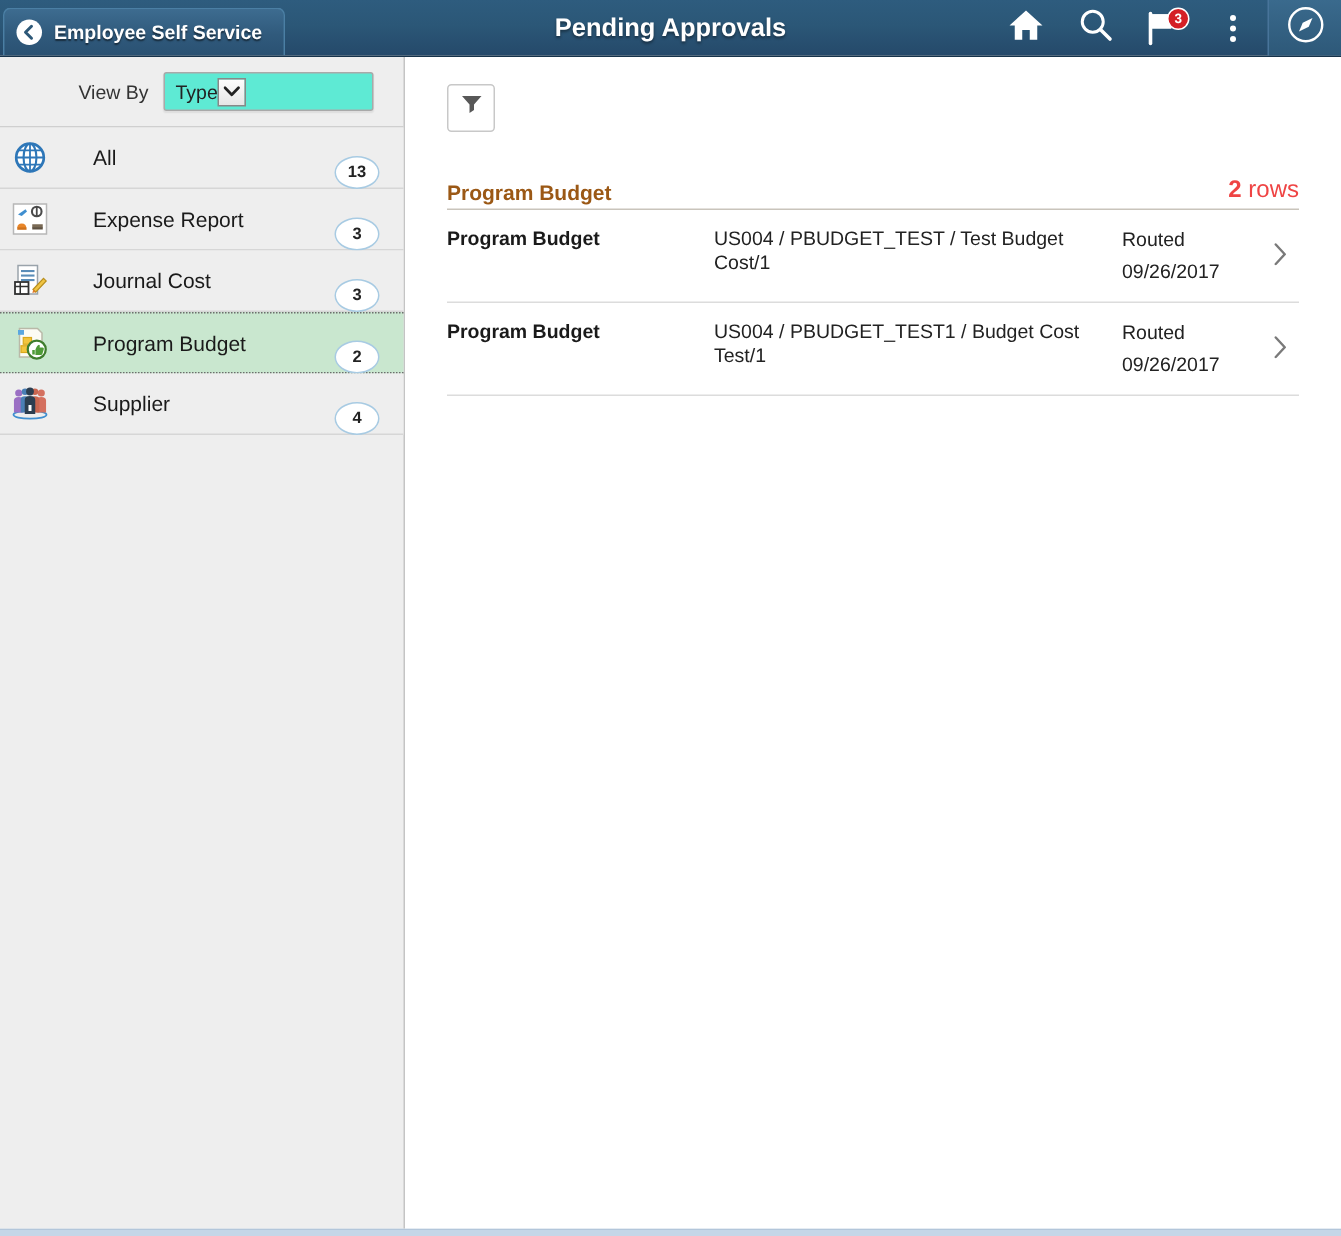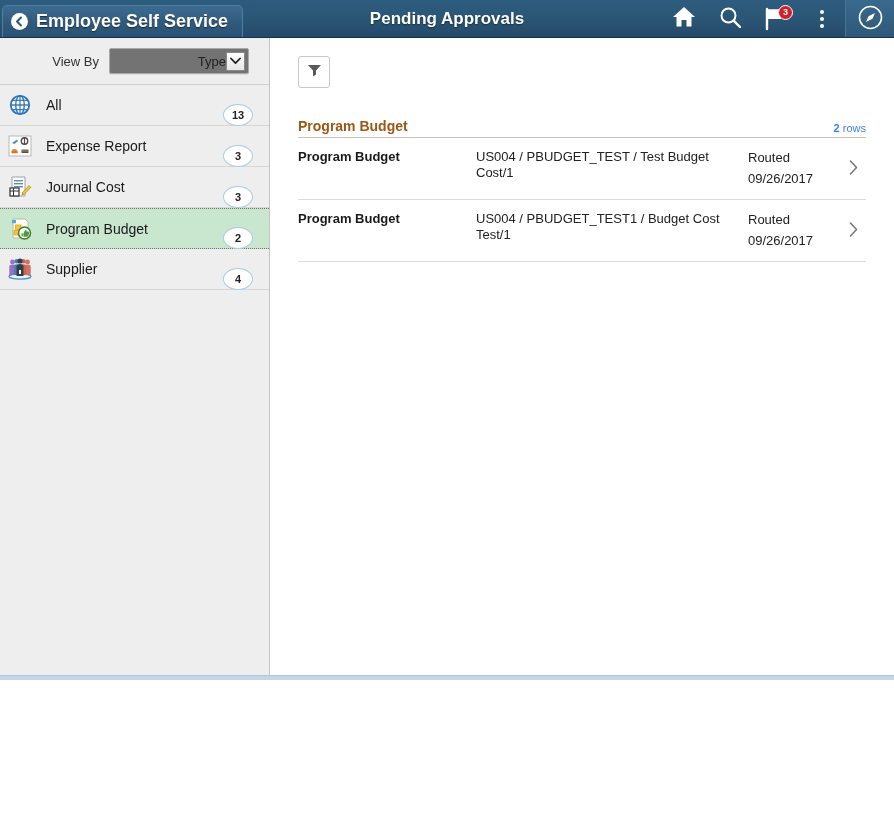--- a/index.html
+++ b/index.html
@@ -32,21 +32,21 @@
     cursor:pointer;
   }
   .back-chevron {
     width:17px; height:17px; border-radius:50%;
     background:#ffffff;
     display:flex; align-items:center; justify-content:center;
     flex:0 0 auto;
   }
   .back-chevron svg { display:block; }
   .back-label {
-    color:#ffffff; font-size:18px; font-weight:bold;
+    color:#ffffff; font-size:13px; font-weight:bold;
     white-space:nowrap;
     text-shadow:0 1px 1px rgba(0,0,0,.5);
   }
   .header-title {
     position:absolute; left:0; right:0; top:0;
     height:38px; line-height:38px;
     text-align:center;
     color:#ffffff; font-size:17px; font-weight:bold;
     text-shadow:0 1px 2px rgba(0,0,0,.45);
     pointer-events:none;
@@ -72,42 +72,42 @@
     min-width:15px; height:15px; padding:0 3px;
     background:#d41f26; border:1px solid #ffffff;
     border-radius:50%;
     color:#fff; font-size:9px; font-weight:bold;
     line-height:13px; text-align:center;
   }
   .dots { display:flex; flex-direction:column; gap:3px; align-items:center; }
   .dots i { width:4px; height:4px; border-radius:50%; background:#ffffff; display:block; }
 
   
-  .body-wrap { display:flex; height:637px; }
+  .body-wrap { display:flex; height:781px; }
 
   
   .sidebar {
     width:270px; flex:0 0 270px;
     background:#eeeeee;
     border-right:1px solid #c4c4c4;
     display:flex; flex-direction:column;
   }
   .viewby-row {
     height:47px; flex:0 0 47px;
     display:flex; align-items:center; justify-content:flex-end;
     padding-right:20px; gap:10px;
     border-bottom:1px solid #cfcfcf;
   }
   .viewby-label { font-size:13px; color:#333333; font-weight:normal; }
   .viewby-select {
     width:140px; height:26px;
-    background:#737373;
+    background:#5eead4;
     border:1px solid #a9a9a9;
     border-radius:2px;
-    display:flex; align-items:center; justify-content:flex-end;
+    display:flex; align-items:center; justify-content:flex-start;
     padding:0 3px 0 7px;
     cursor:pointer;
     box-shadow:0 1px 1px rgba(0,0,0,.07);
   }
   .viewby-value { font-size:13px; color:#222; }
   .sel-arrow {
     width:19px; height:19px;
     border:1px solid #888;
     background:linear-gradient(to bottom,#fdfdfd,#e6e6e6);
     display:flex; align-items:center; justify-content:center;
@@ -115,20 +115,21 @@
   }
 
   .nav-list { display:flex; flex-direction:column; }
   .nav-item {
     height:41px;
     display:flex; align-items:center;
     padding:0 16px 0 6px;
     border-bottom:1px solid #d6d6d6;
     background:#eeeeee;
     cursor:pointer;
+    gap:16px;
   }
   .nav-item.selected {
     background:#c9e7cf;
     border:1px dotted #6d6d6d;
     border-left:none; border-right:none;
   }
   .nav-icon {
     width:28px; height:28px; flex:0 0 28px;
     display:flex; align-items:center; justify-content:center;
     margin-right:12px;
@@ -158,21 +159,21 @@
     display:flex; align-items:center; justify-content:center;
     cursor:pointer;
   }
   .grid-head {
     margin-top:30px;
     display:flex; align-items:flex-end; justify-content:space-between;
     border-bottom:1px solid #c9c4bb;
     padding-bottom:3px;
   }
   .grid-title { font-size:14px; font-weight:bold; color:#9b5815; }
-  .grid-rows { font-size:11px; color:#3b82f6; }
+  .grid-rows { font-size:16px; color:#ef4444; }
   .grid-rows b { font-weight:bold; }
 
   .row {
     display:flex; align-items:flex-start;
     border-bottom:1px solid #dcdcdc;
     padding:8px 0 10px 0;
     min-height:49px;
     cursor:pointer;
   }
   .cell-type {

